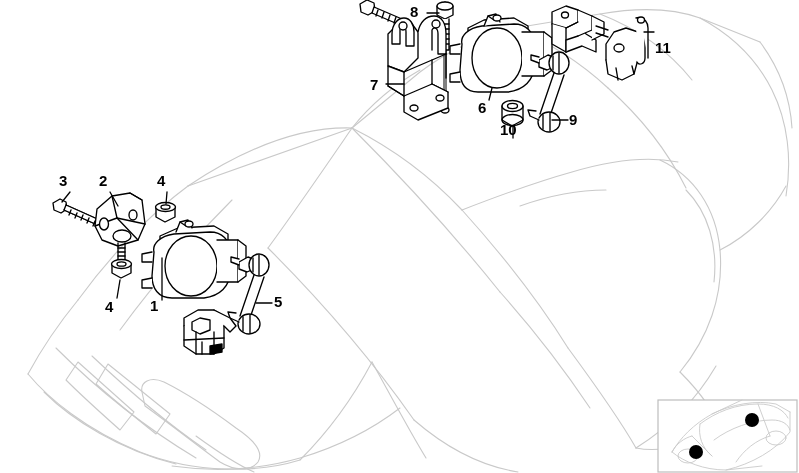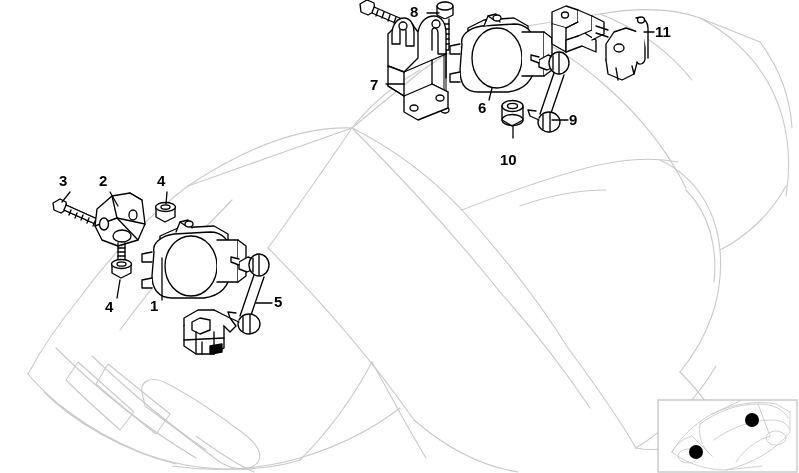--- a/index.html
+++ b/index.html
@@ -324,16 +324,16 @@
 <div class="lbl" style="left:150px;top:298px">1</div>
 <div class="lbl" style="left:99px;top:173px">2</div>
 <div class="lbl" style="left:59px;top:173px">3</div>
 <div class="lbl" style="left:157px;top:173px">4</div>
 <div class="lbl" style="left:105px;top:299px">4</div>
 <div class="lbl" style="left:274px;top:294px">5</div>
 <div class="lbl" style="left:478px;top:100px">6</div>
 <div class="lbl" style="left:370px;top:77px">7</div>
 <div class="lbl" style="left:410px;top:4px">8</div>
 <div class="lbl" style="left:569px;top:112px">9</div>
-<div class="lbl" style="left:500px;top:152px">10</div>
-<div class="lbl" style="left:655px;top:24px">11</div>
+<div class="lbl" style="left:500px;top:122px">10</div>
+<div class="lbl" style="left:655px;top:40px">11</div>
 
 </div>
 
 </body></html>

